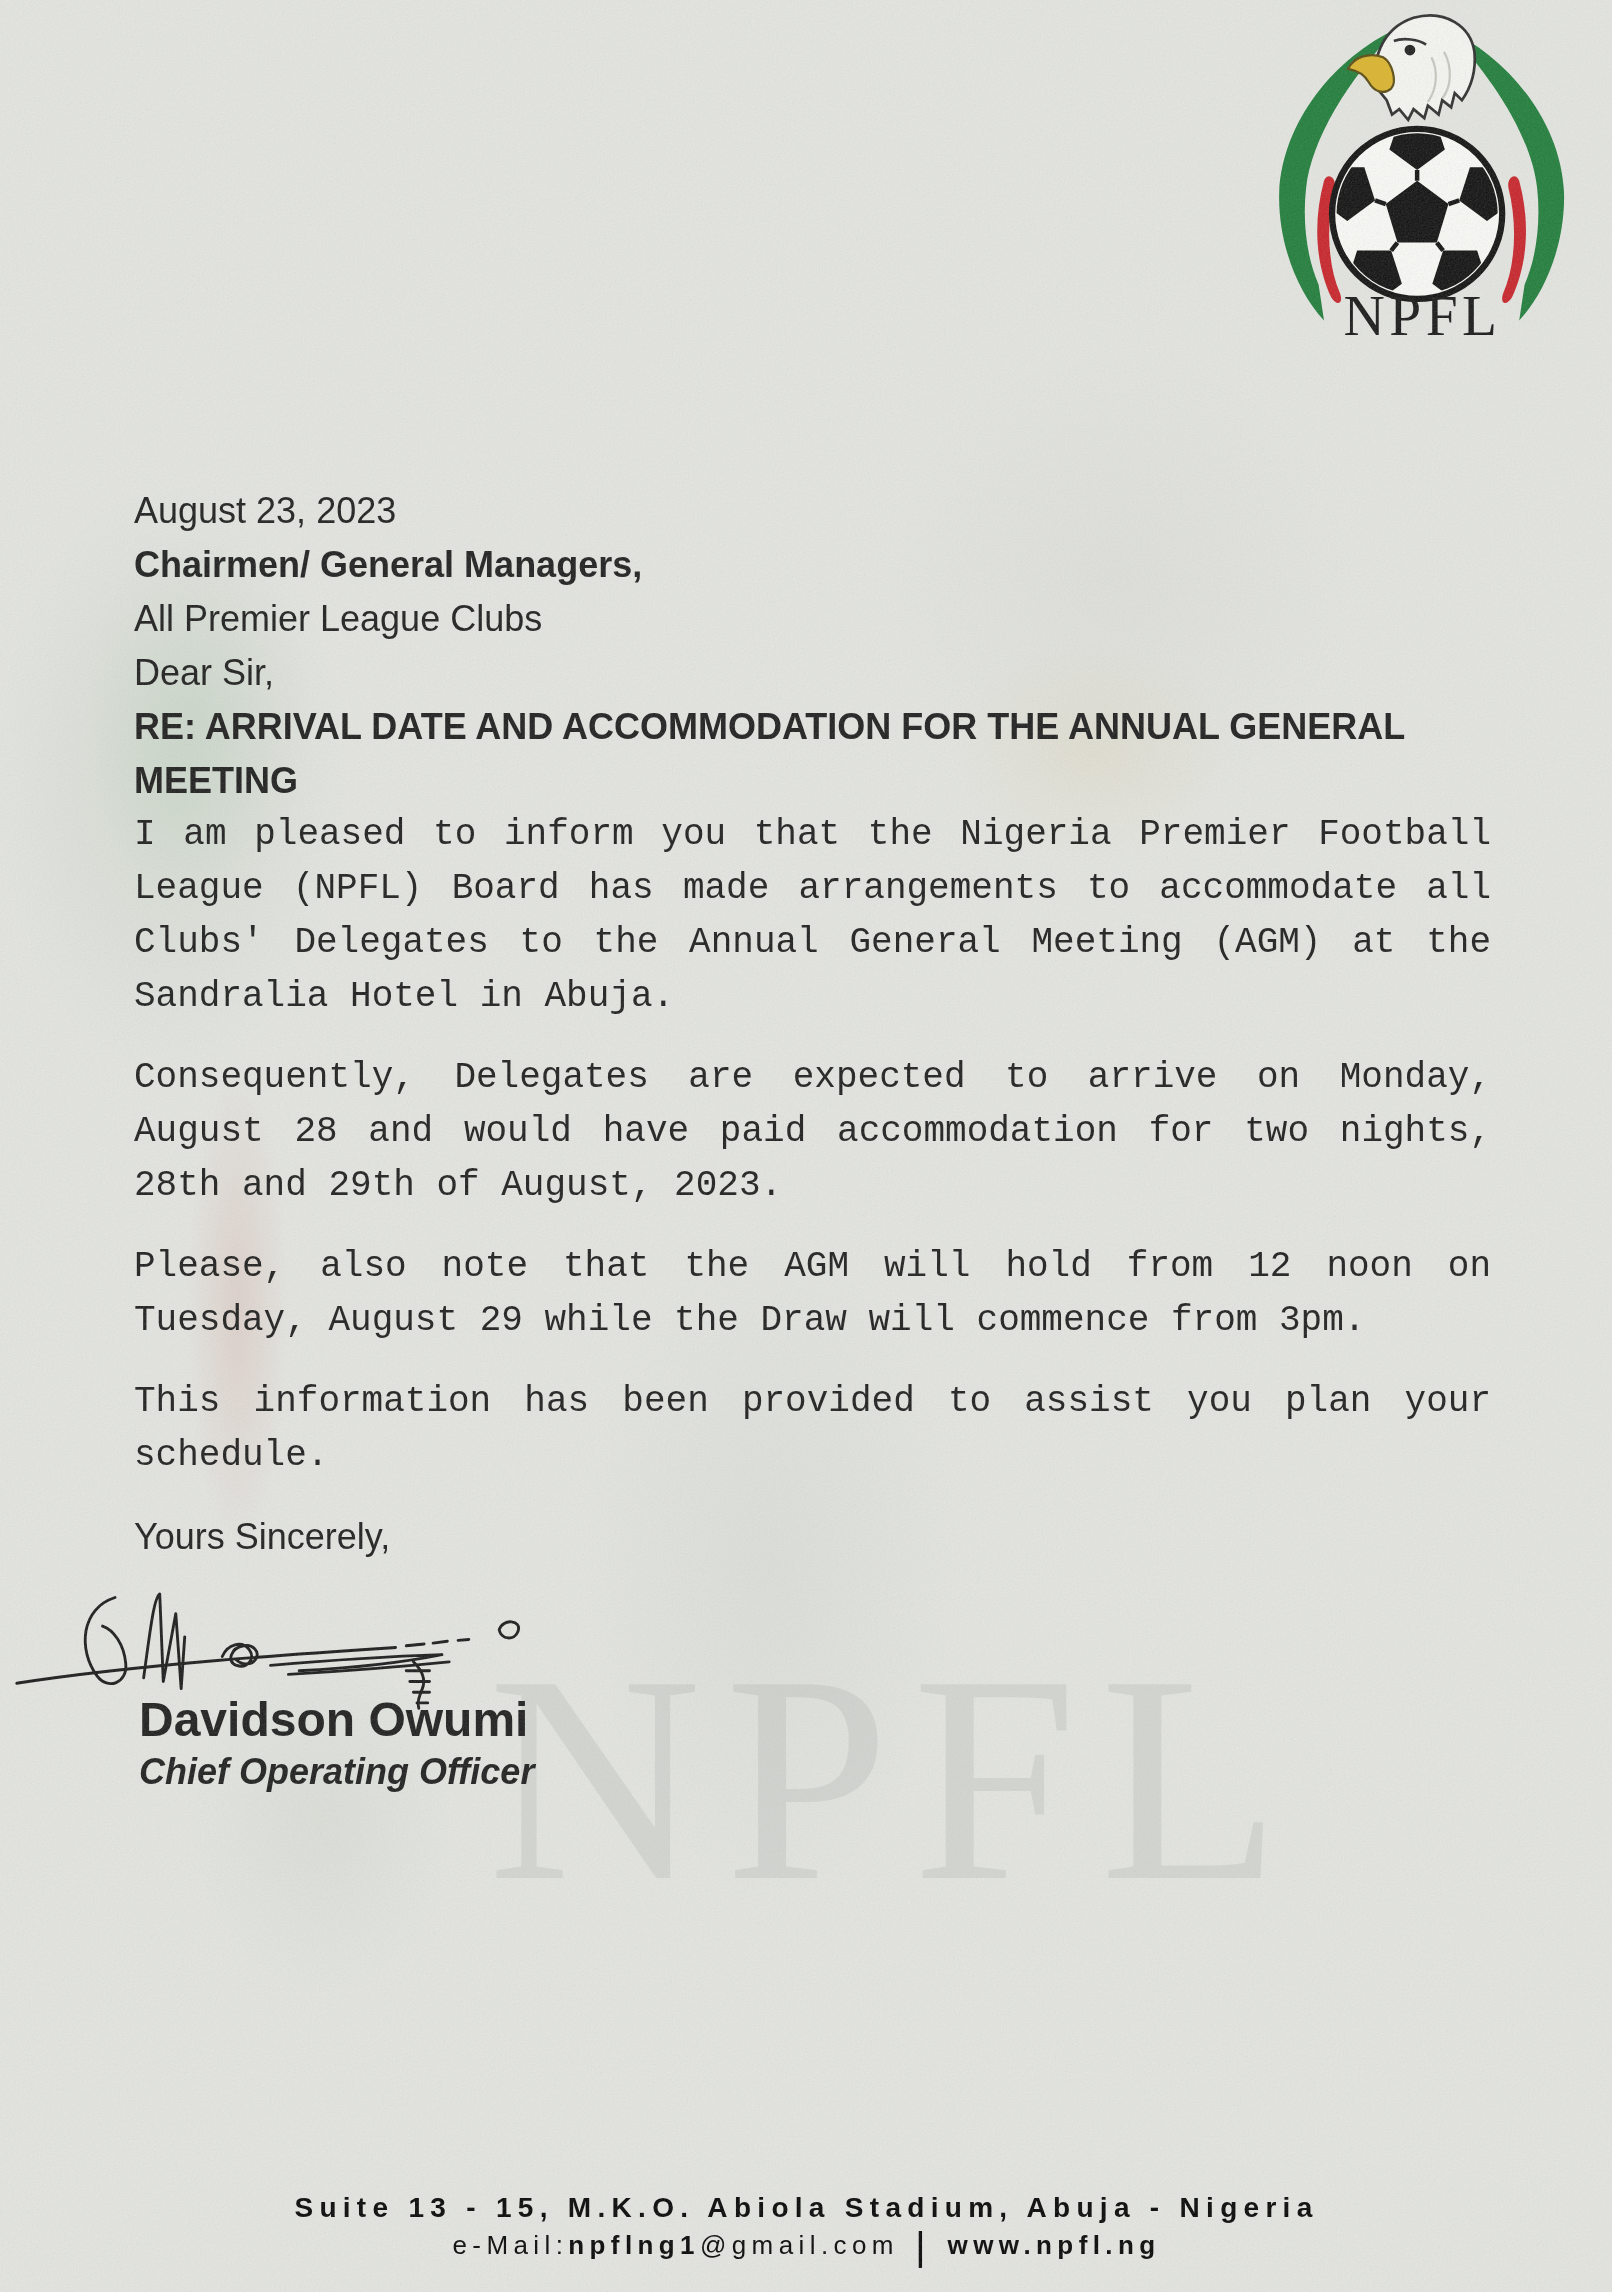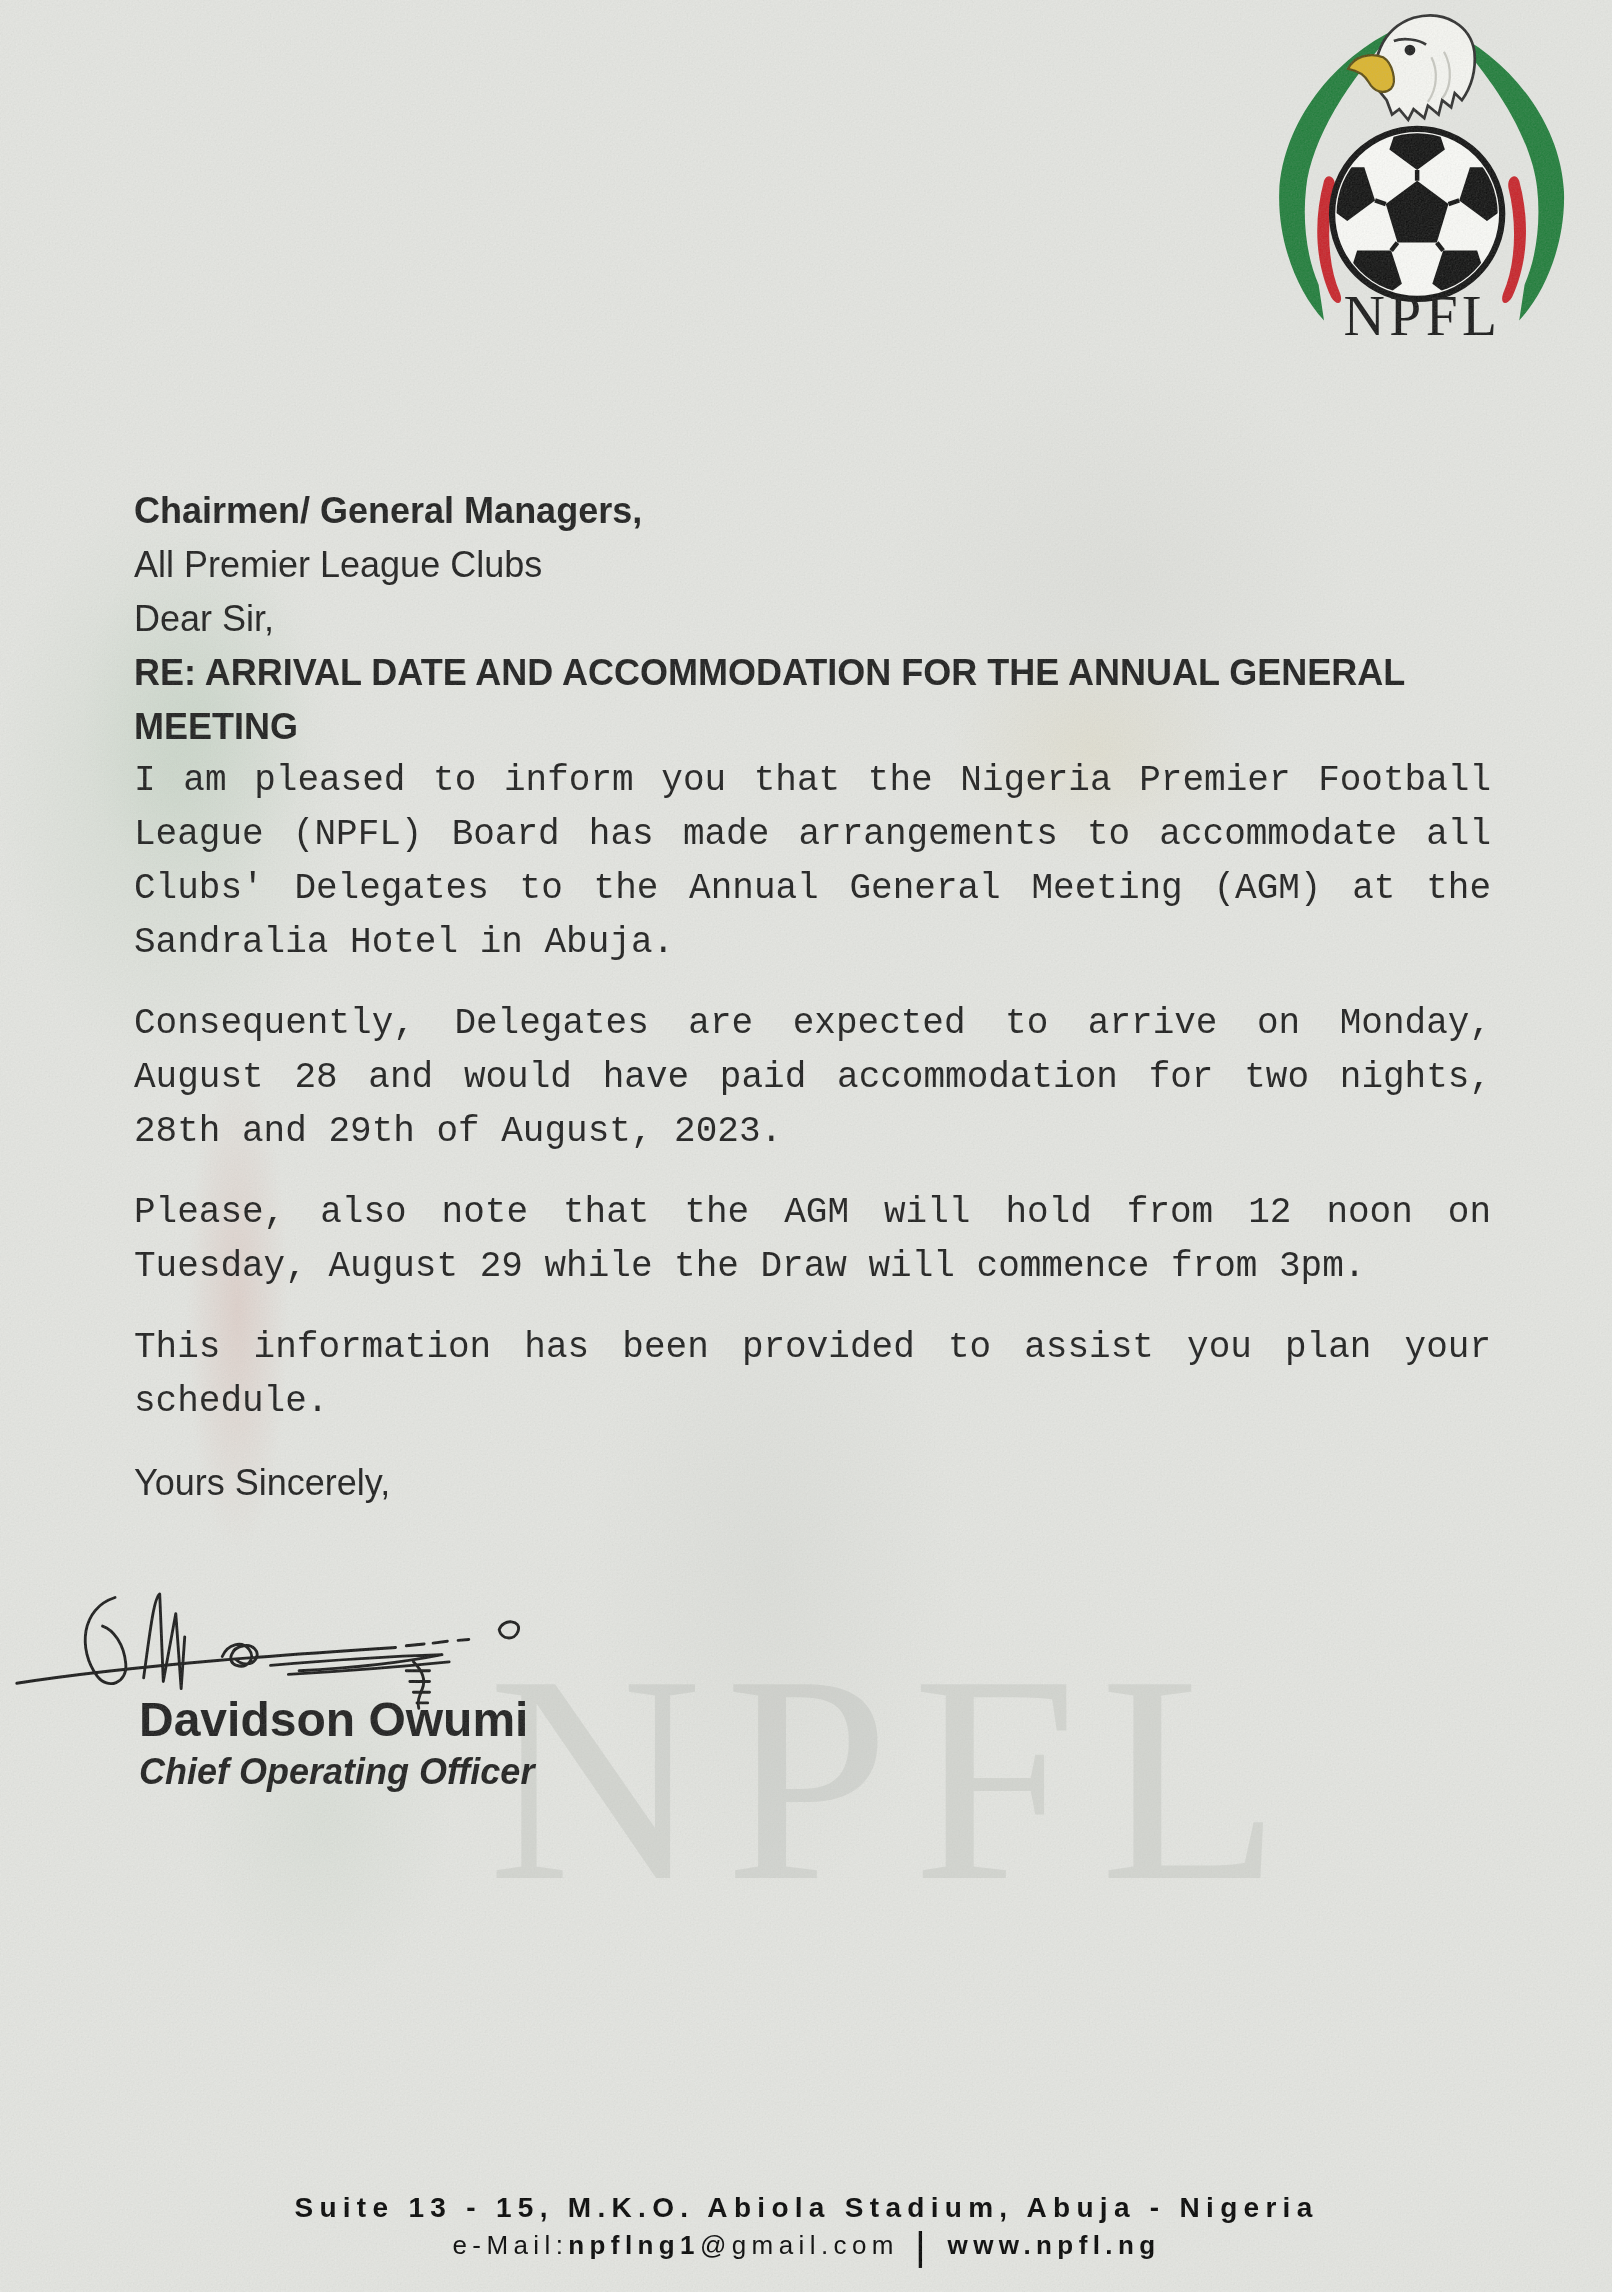--- a/index.html
+++ b/index.html
@@ -144,20 +144,21 @@
         <circle cx="182" cy="50" r="6" fill="#1c1c1c"></circle>
         <path d="M164,40 C174,36 192,38 200,44" fill="none" stroke="#2b2b2b" stroke-width="3"></path>
         <path d="M206,58 C214,74 212,94 202,108 M220,52 C230,70 228,92 218,104" fill="none" stroke="#c9c9c2" stroke-width="2.5"></path>
       </g>
 
       <text class="logo-wordmark" x="196" y="368" text-anchor="middle">NPFL</text>
     </svg>
   </div>
 
   <div class="content">
+    <p class="date">August 23, 2023</p>
     <p class="recipient-1">Chairmen/ General Managers,</p>
     <p class="recipient-2">All Premier League Clubs</p>
     <p class="salutation">Dear Sir,</p>
     <p class="subject">RE: ARRIVAL DATE AND ACCOMMODATION FOR THE ANNUAL GENERAL MEETING</p>
     <p class="para">I am pleased to inform you that the Nigeria Premier Football League (NPFL) Board has made arrangements to accommodate all Clubs' Delegates to the Annual General Meeting (AGM) at the Sandralia Hotel in Abuja.</p>
     <p class="para">Consequently, Delegates are expected to arrive on Monday, August 28 and would have paid accommodation for two nights, 28th and 29th of August, 2023.</p>
     <p class="para">Please, also note that the AGM will hold from 12 noon on Tuesday, August 29 while the Draw will commence from 3pm.</p>
     <p class="para">This information has been provided to assist you plan your schedule.</p>
     <p class="closing">Yours Sincerely,</p>
   </div>

